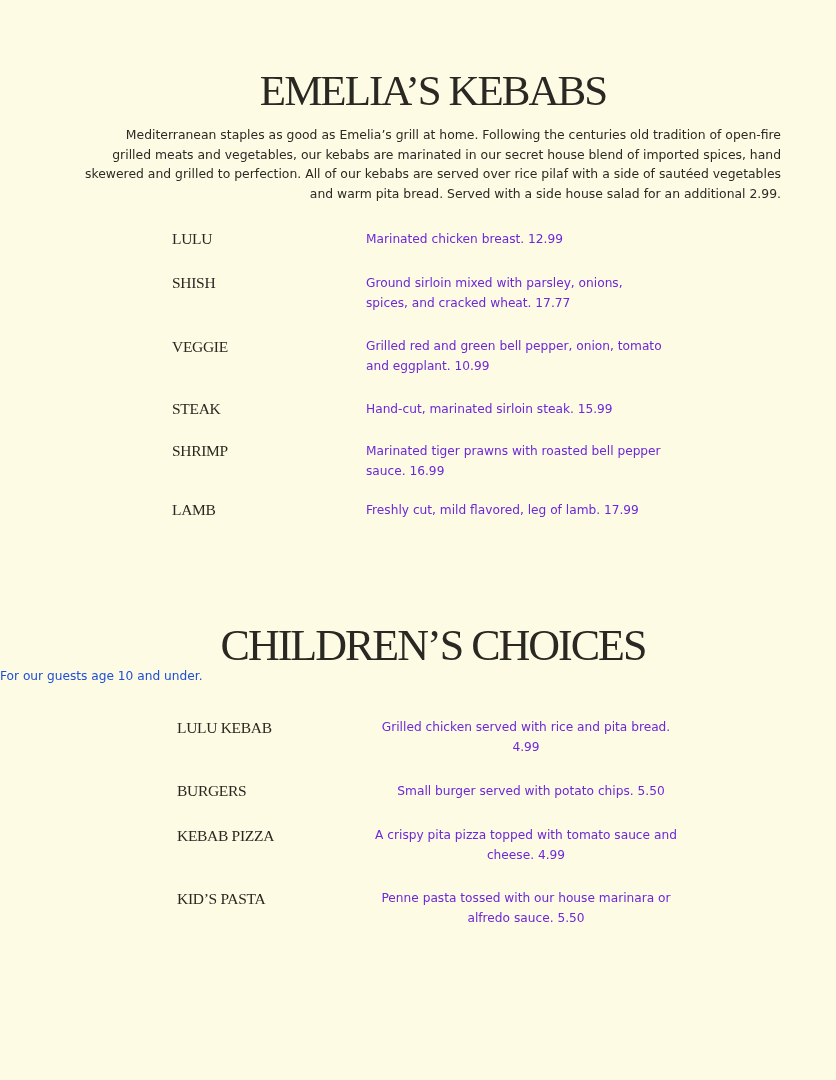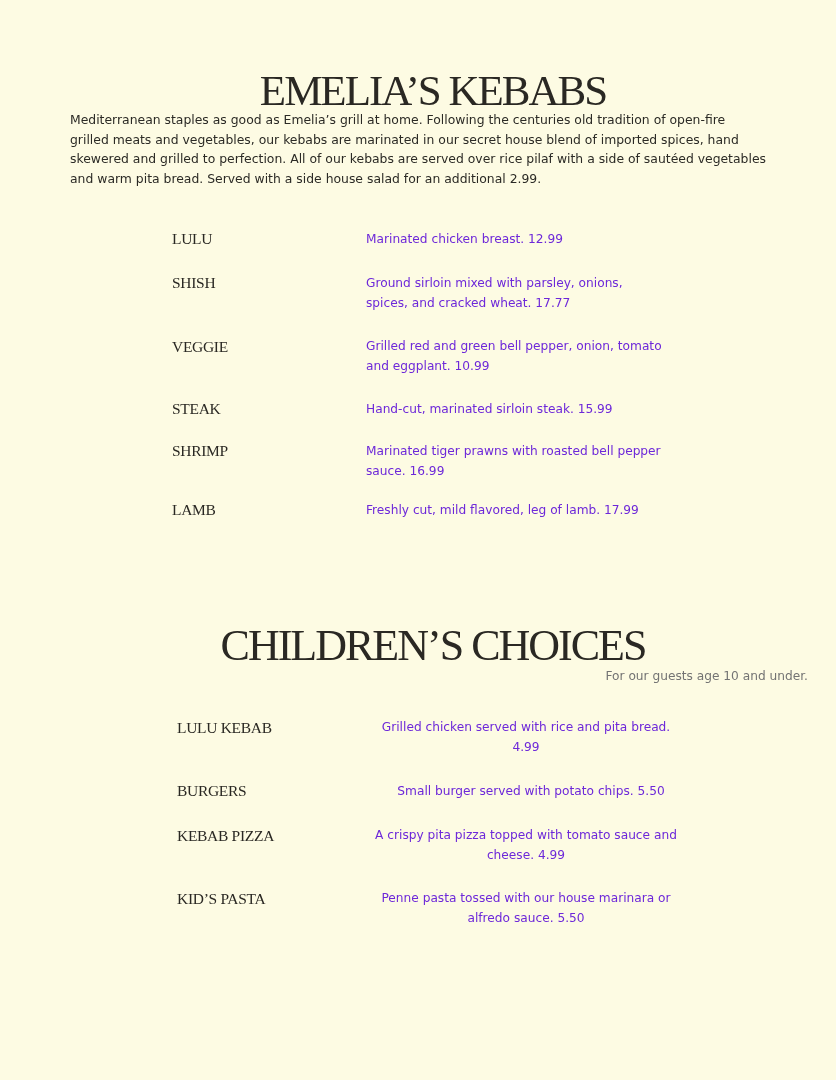--- a/index.html
+++ b/index.html
@@ -38,37 +38,37 @@
     .title-children {
       top: 621px;
       font-size: 44px;
       line-height: 50px;
     }
     .intro {
       position: absolute;
       left: 70px;
       width: 696px;
       top: 110px;
-      text-align: left;
+      text-align: right;
       font-family: "DejaVu Sans", sans-serif;
       font-size: 12.4px;
       line-height: 19.5px;
       color: #2b2a25;
-      margin: 0;
+      margin: 15px;
     }
     .subtitle {
       position: absolute;
       left: 0;
       width: 808px;
       top: 667px;
-      text-align: right;
+      text-align: left;
       font-family: "DejaVu Sans", sans-serif;
       font-size: 12.2px;
       line-height: 18px;
-      color: #737373;
+      color: #1d4ed8;
     }
     .menu-item {
       position: absolute;
       display: block;
     }
     .item-name {
       position: absolute;
       font-family: "Liberation Serif", "DejaVu Serif", serif;
       font-size: 15.5px;
       line-height: 20px;

